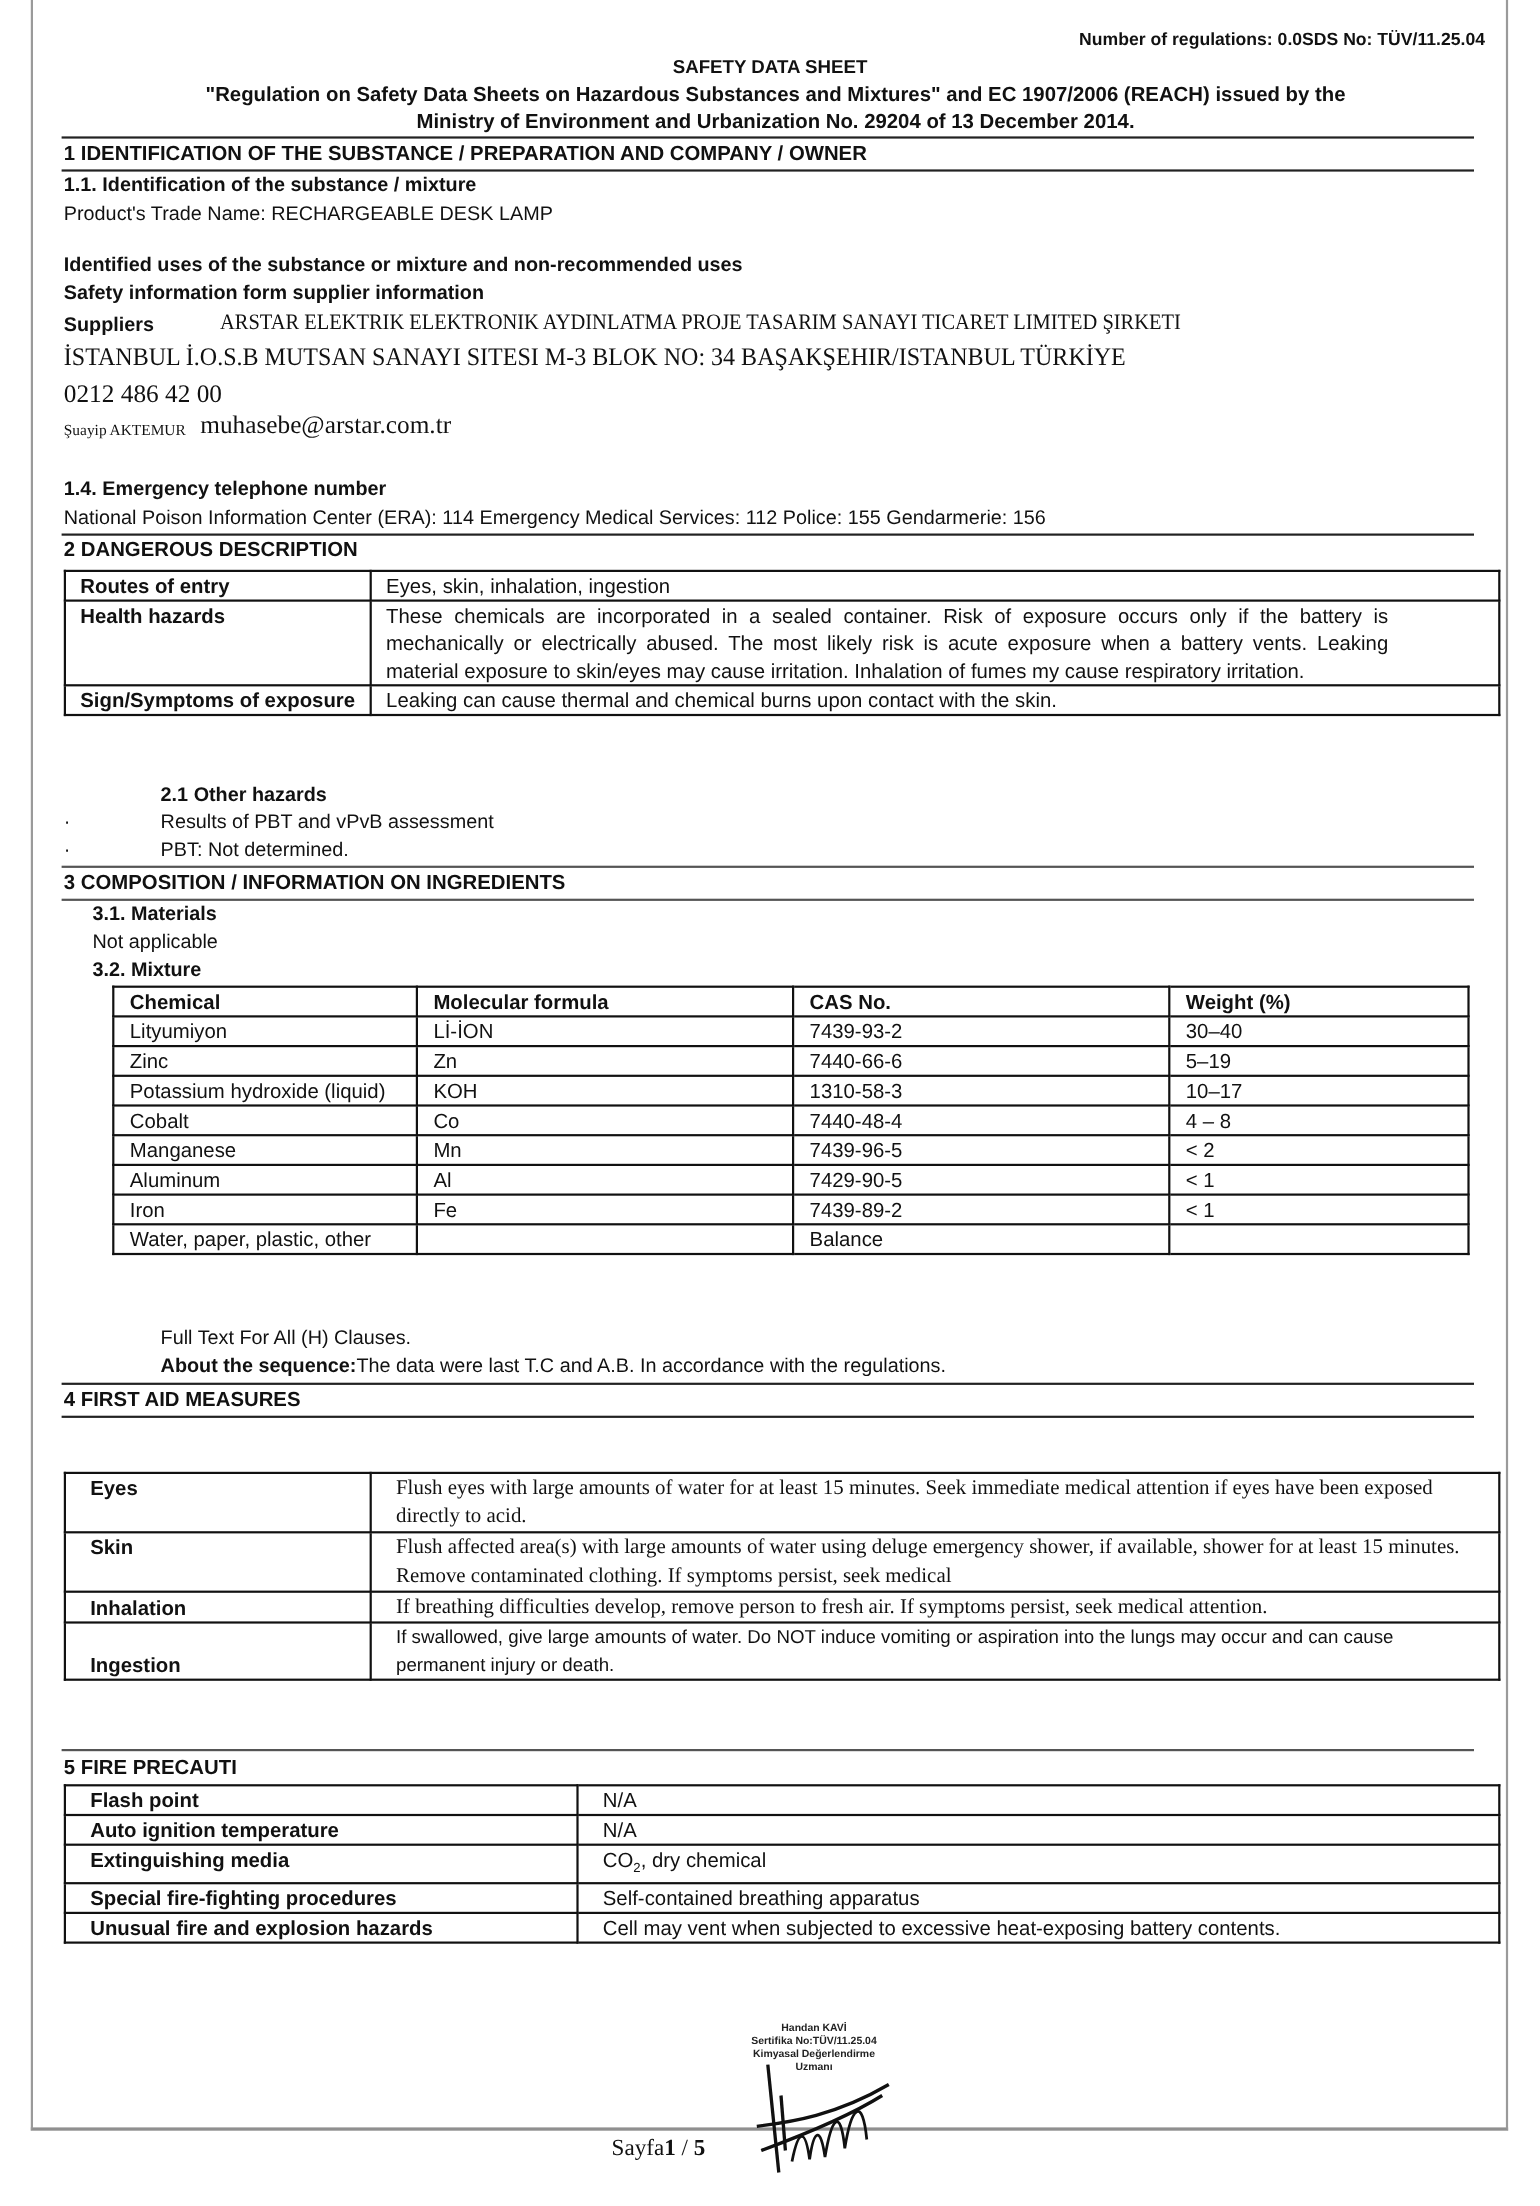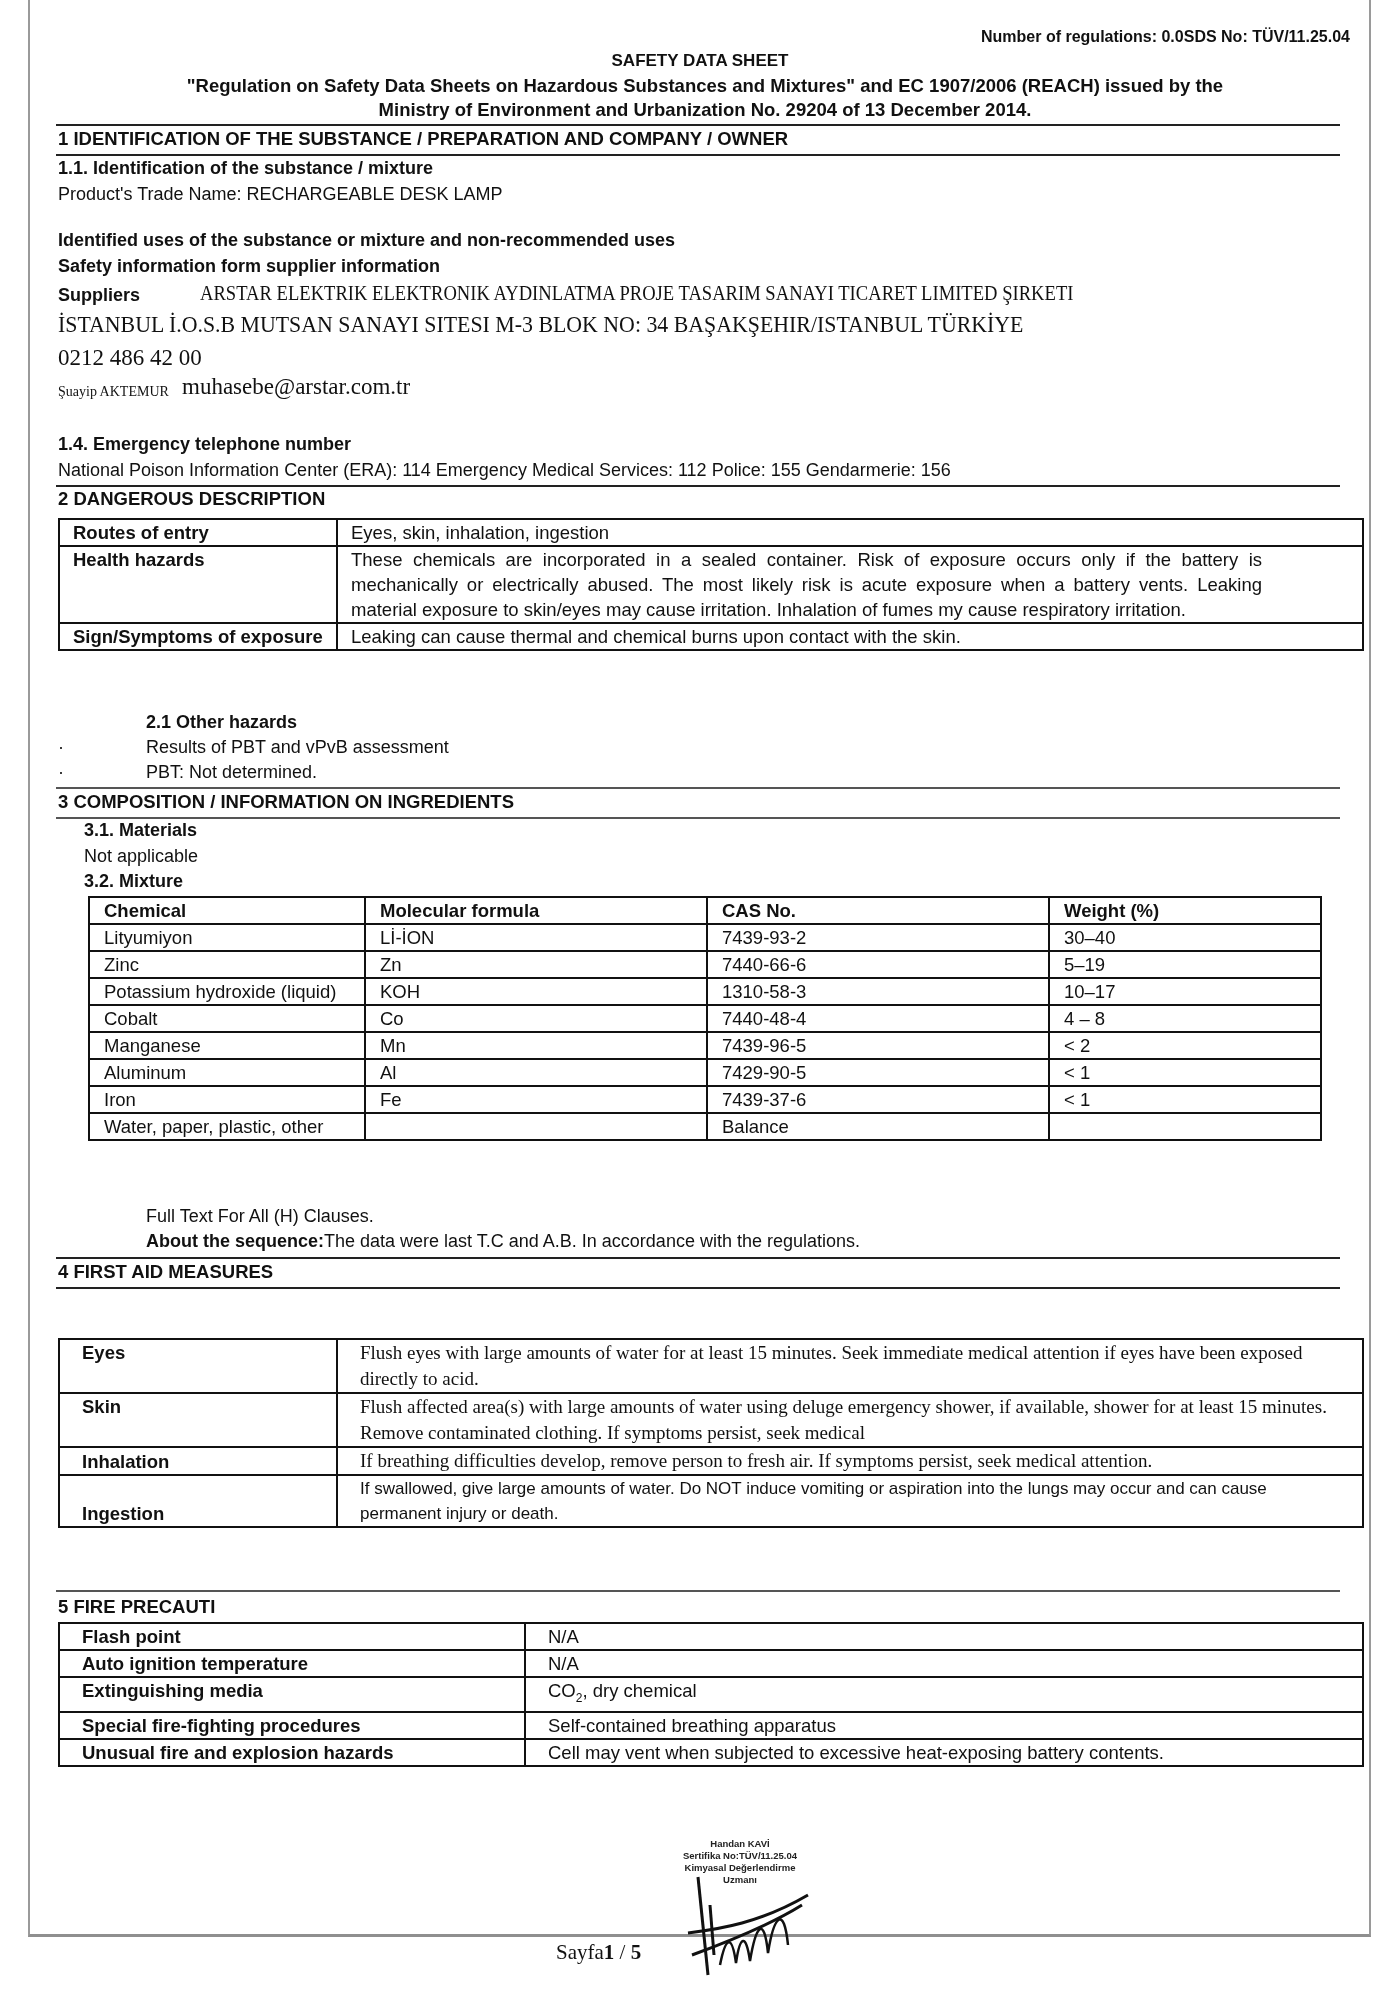--- a/index.html
+++ b/index.html
@@ -86,21 +86,21 @@
 <div class="t" style="left:58px; top:762px;">·</div>
 <div class="t" style="left:146px; top:762px;">PBT: Not determined.</div>
 
 <div class="hr grey" style="top:787px;"></div>
 <div class="sec" style="top:791px;">3 COMPOSITION / INFORMATION ON INGREDIENTS</div>
 <div class="hr grey" style="top:817px;"></div>
 <div class="t b" style="left:84px; top:820px;">3.1. Materials</div>
 <div class="t" style="left:84px; top:846px;">Not applicable</div>
 <div class="t b" style="left:84px; top:871px;">3.2. Mixture</div>
 
-<table class="mix" style="left:88px; top:896px; width:1234px;">
+<table class="mix" style="left:102px; top:896px; width:1234px;">
   <colgroup>
       <col style="width:276px">
       <col style="width:342px">
       <col style="width:342px">
       <col>
     </colgroup>
   <tbody>
       <tr>
     <td class="h">Chemical</td>
     <td class="h">Molecular formula</td>
@@ -139,21 +139,21 @@
   </tr>
   <tr>
     <td>Aluminum</td>
     <td>Al</td>
     <td>7429-90-5</td>
     <td>&lt; 1</td>
   </tr>
   <tr>
     <td>Iron</td>
     <td>Fe</td>
-    <td>7439-37-6</td>
+    <td>7439-89-2</td>
     <td>&lt; 1</td>
   </tr>
   <tr>
     <td>Water, paper, plastic, other</td>
     <td></td>
     <td>Balance</td>
     <td></td>
   </tr>
 </tbody>
   </table>

